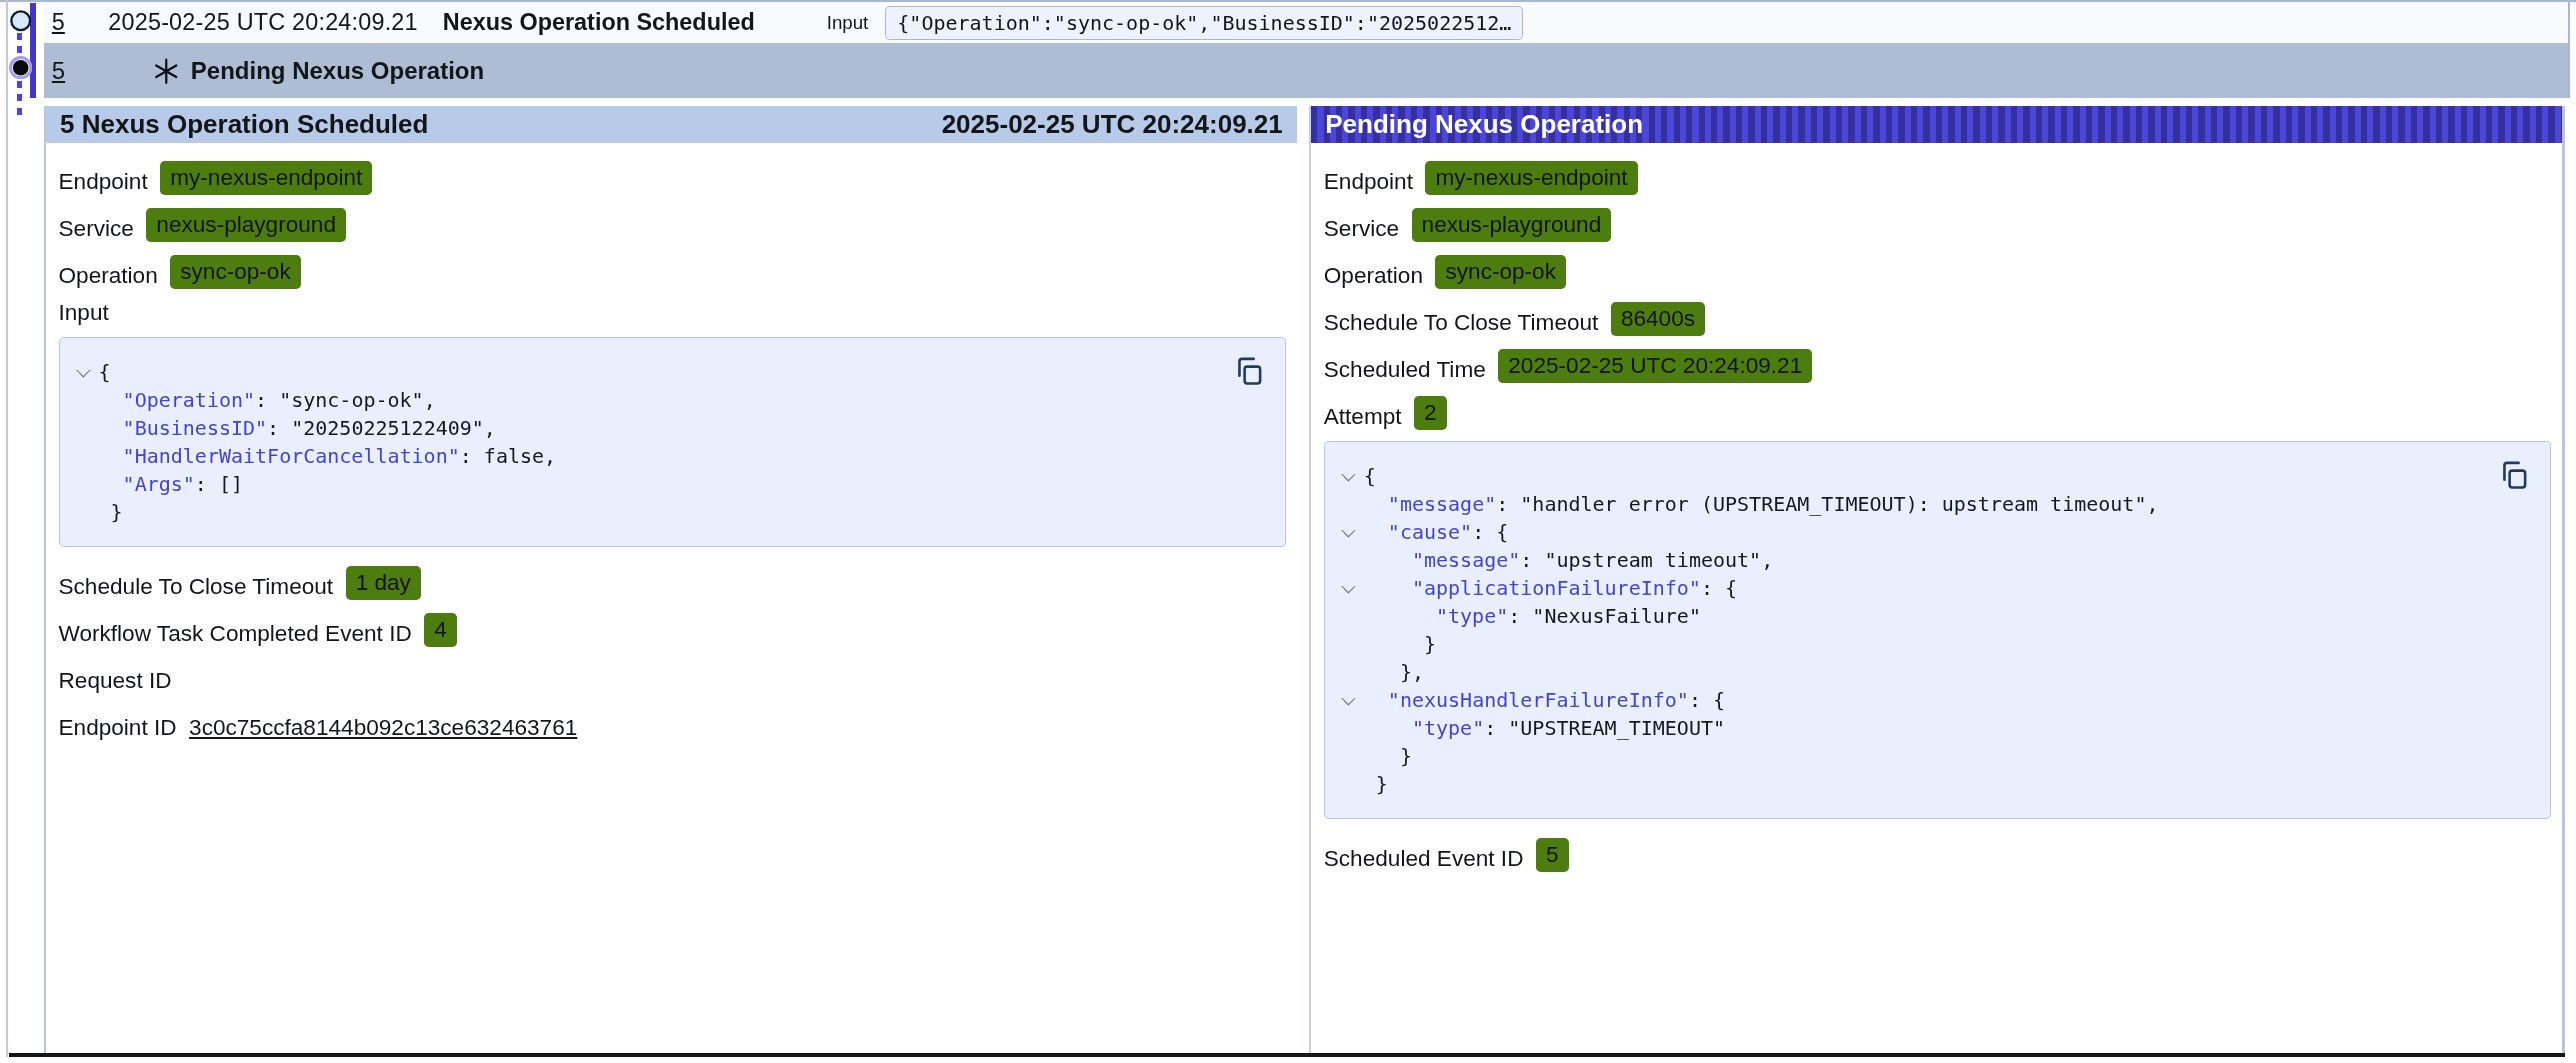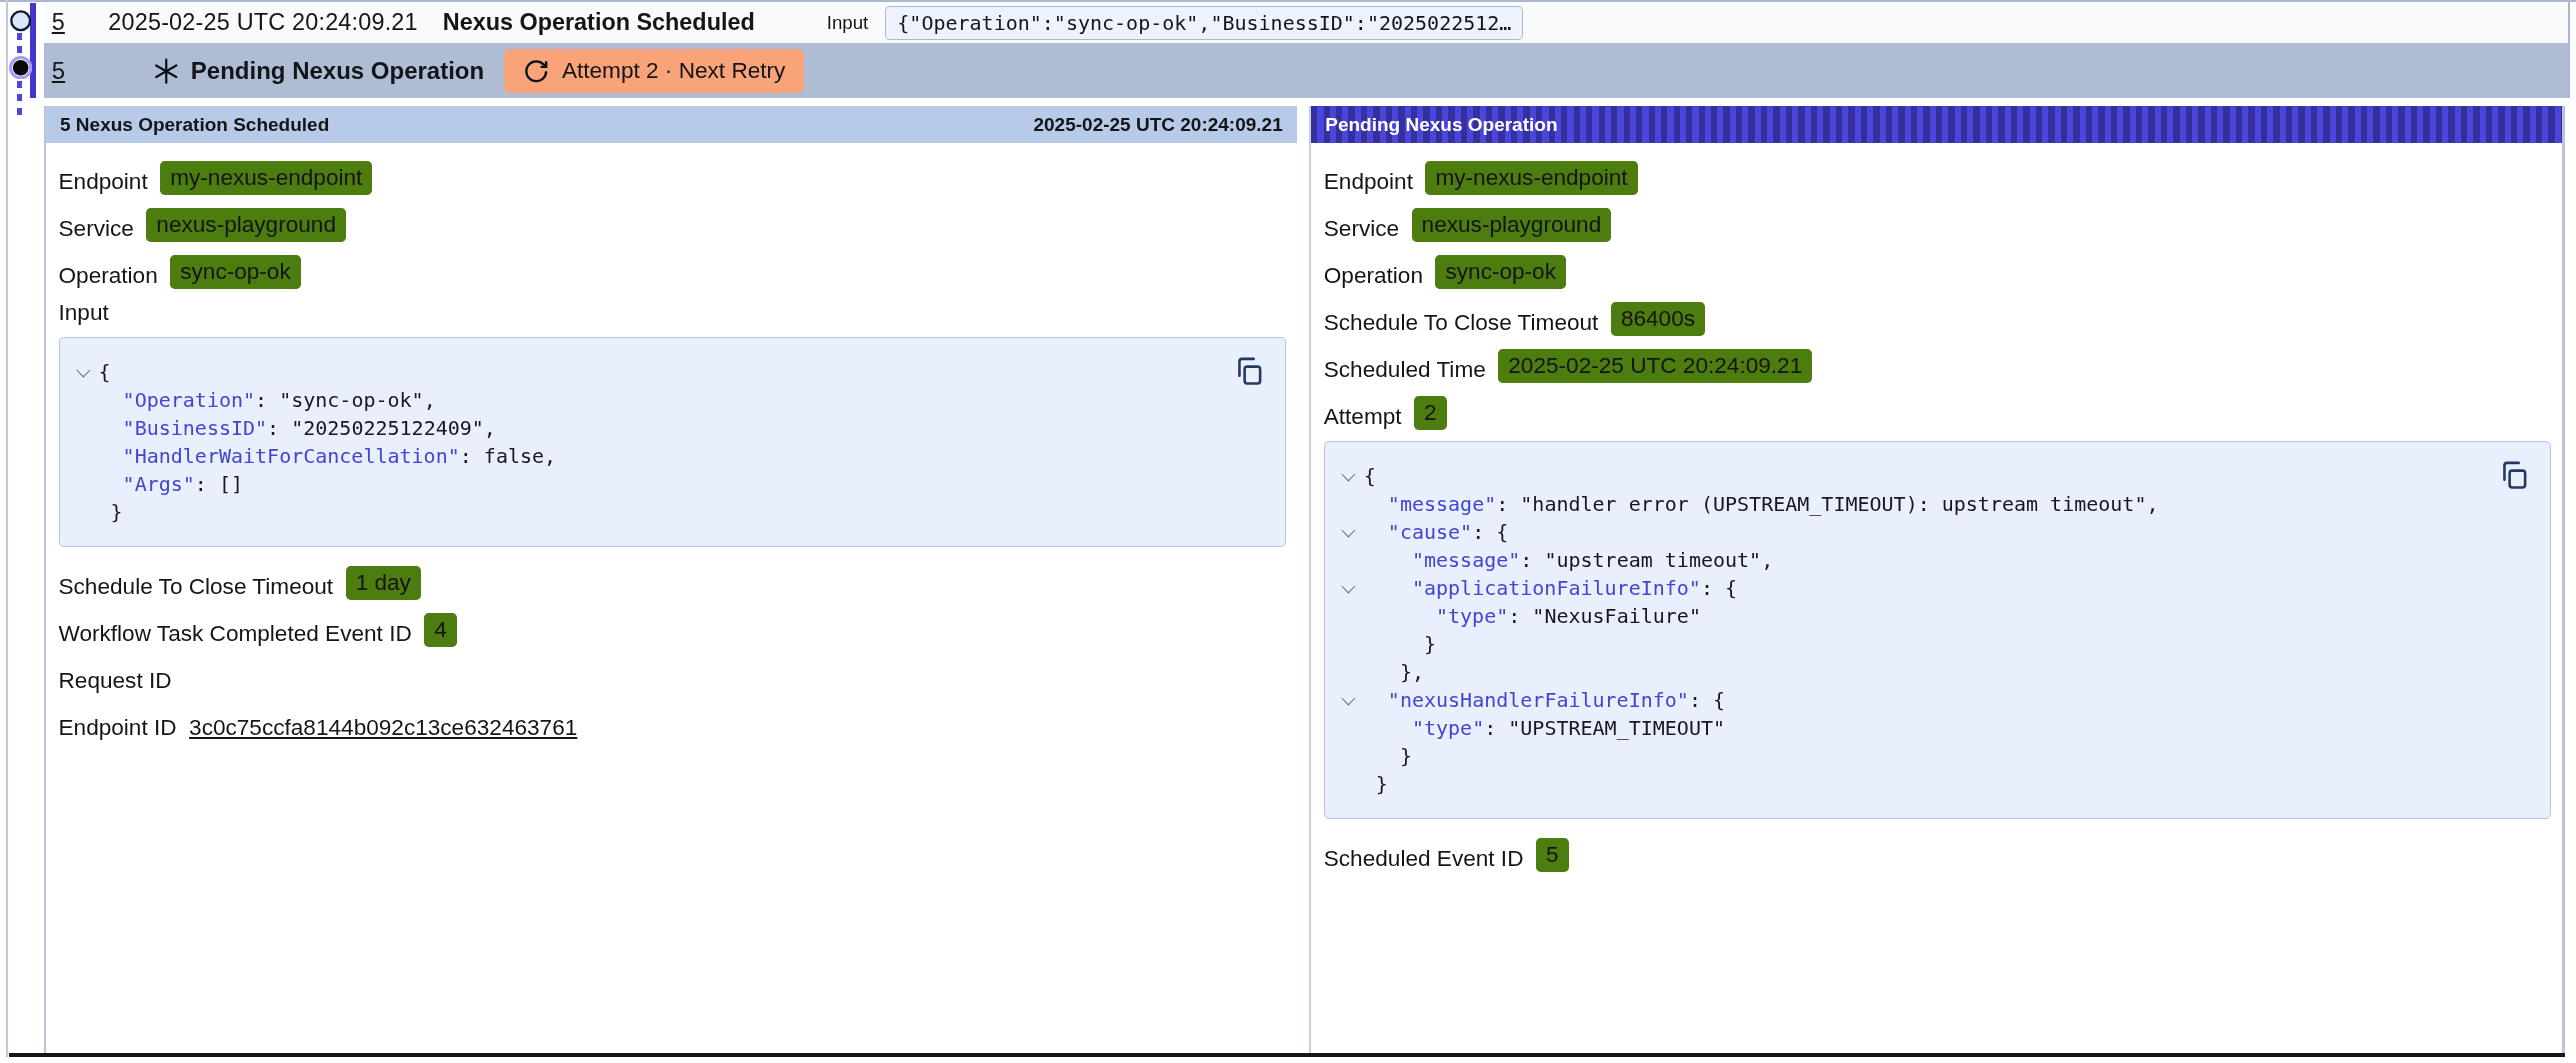--- a/index.html
+++ b/index.html
@@ -35,21 +35,21 @@
   .attempt-badge { margin-left:20px; background:#f9a478; border-radius:6.2px; height:44px;
                    display:flex; align-items:center; padding:0 18.7px; gap:12.5px; font-size:22.6px; font-weight:500; }
 
   
   .details { position:absolute; left:44px; top:106px; width:2521px; height:948px; display:flex; gap:12.5px; }
   .panel { flex:1 1 0; position:relative; }
   .panel-left  { border-left:2.3px solid #b9c6da; }
   .panel-right { border-left:2.3px solid #c3cede; border-right:3.1px solid #b9c6da; }
 
   .panel-header { height:37px; display:flex; align-items:center; justify-content:space-between;
-                  padding:0 14px; font-size:19px; font-weight:600; }
+                  padding:0 14px; font-size:26px; font-weight:600; }
   .panel-left .panel-header { background:#b7cbe9; }
   .panel-right .panel-header {
       background:repeating-linear-gradient(90deg,#36309f 0 6.2px,#4b46da 6.2px 12.5px);
       color:#fff; }
 
   .panel-body { padding:15.6px 11px 0 12.5px; }
 
   .field-row { display:flex; align-items:center; height:36px; margin-bottom:11px; font-size:22.6px; }
   .hl-wrap { display:inline-flex; align-items:flex-end; height:36px; }
   .hl-wrap.hl { border:6.2px solid #f22a6b; border-radius:11px; height:auto;
@@ -105,27 +105,20 @@
     <span class="star-wrap">
       <svg width="26.5" height="26.5" viewBox="0 0 24 24">
         <g stroke="#0b0e14" stroke-width="2" stroke-linecap="round">
           <line x1="12" y1="1.5" x2="12" y2="22.5"></line>
           <line x1="2.9" y1="6.8" x2="21.1" y2="17.2"></line>
           <line x1="2.9" y1="17.2" x2="21.1" y2="6.8"></line>
         </g>
       </svg>
     </span>
     <span class="ev-title">Pending Nexus Operation</span>
-    <span class="attempt-badge">
-      <svg width="26.5" height="26.5" viewBox="0 0 24 24">
-        <path d="M21 12a9 9 0 1 1-9-9c2.52 0 4.93 1 6.74 2.74L21 8" fill="none" stroke="#0b0e14" stroke-width="2.1"></path>
-        <path d="M21 3v5h-5" fill="none" stroke="#0b0e14" stroke-width="2.1"></path>
-      </svg>
-      <span>Attempt 2 · Next Retry</span>
-    </span>
   </div>
 </div>
 
 <div class="details">
 
   <div class="panel panel-left">
     <div class="panel-header">
       <span>5 Nexus Operation Scheduled</span>
       <span>2025-02-25 UTC 20:24:09.21</span>
     </div>

